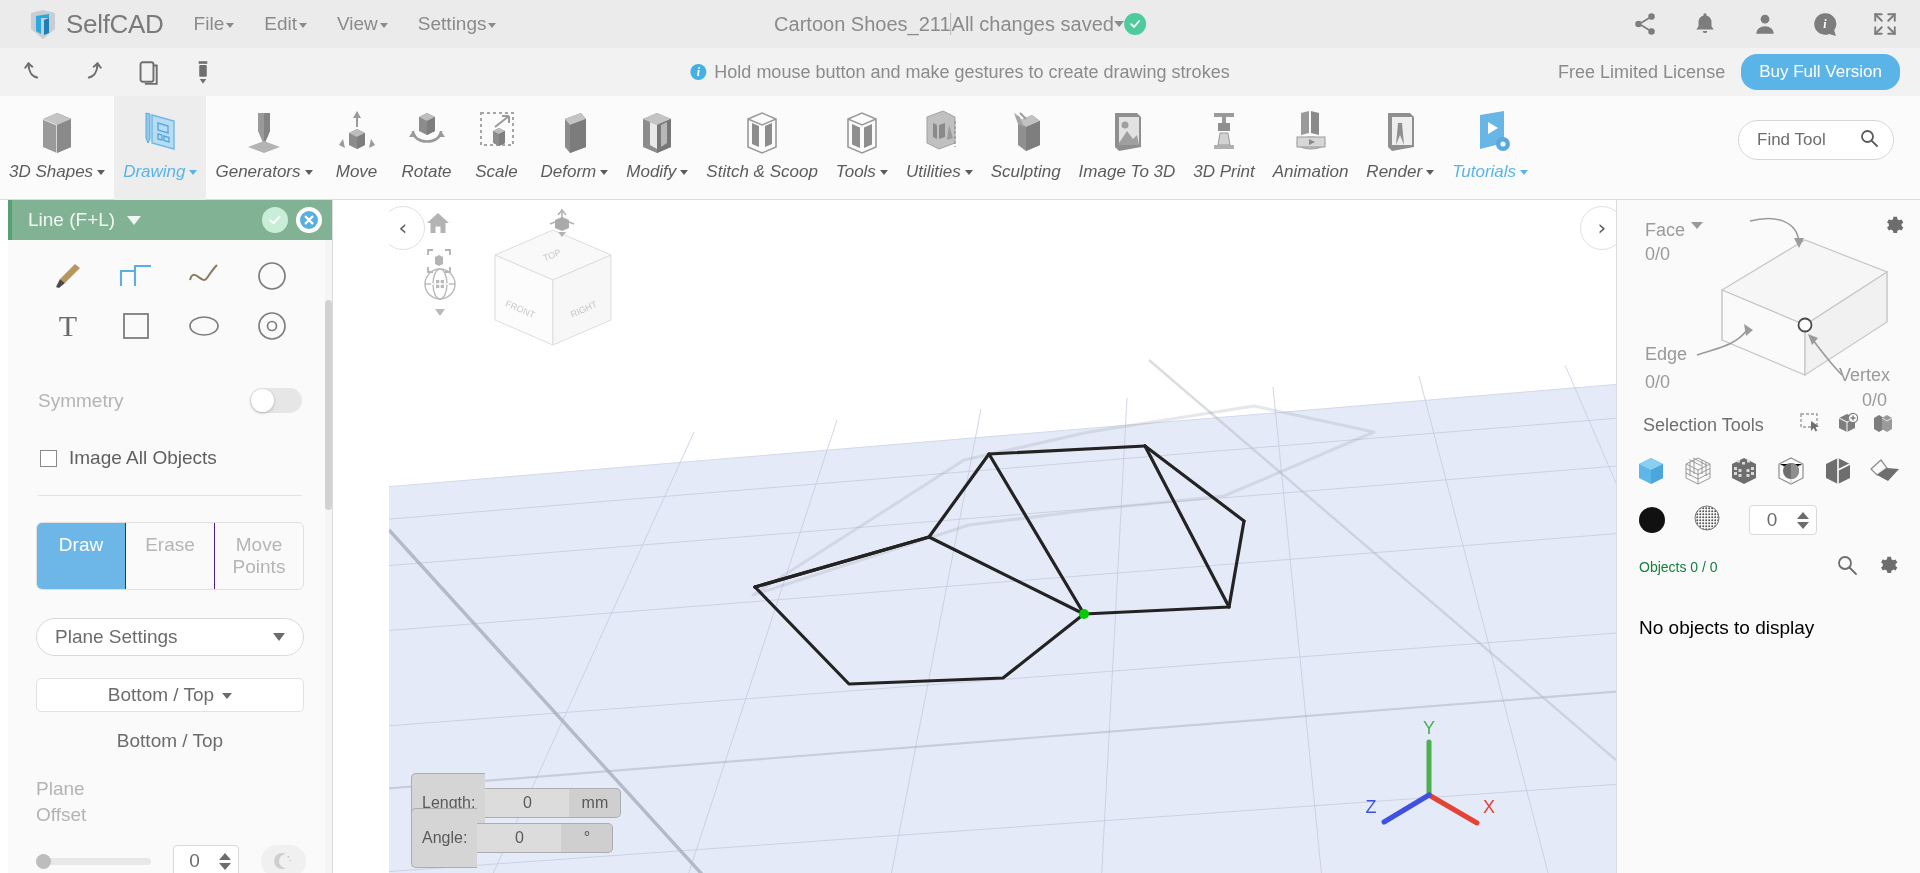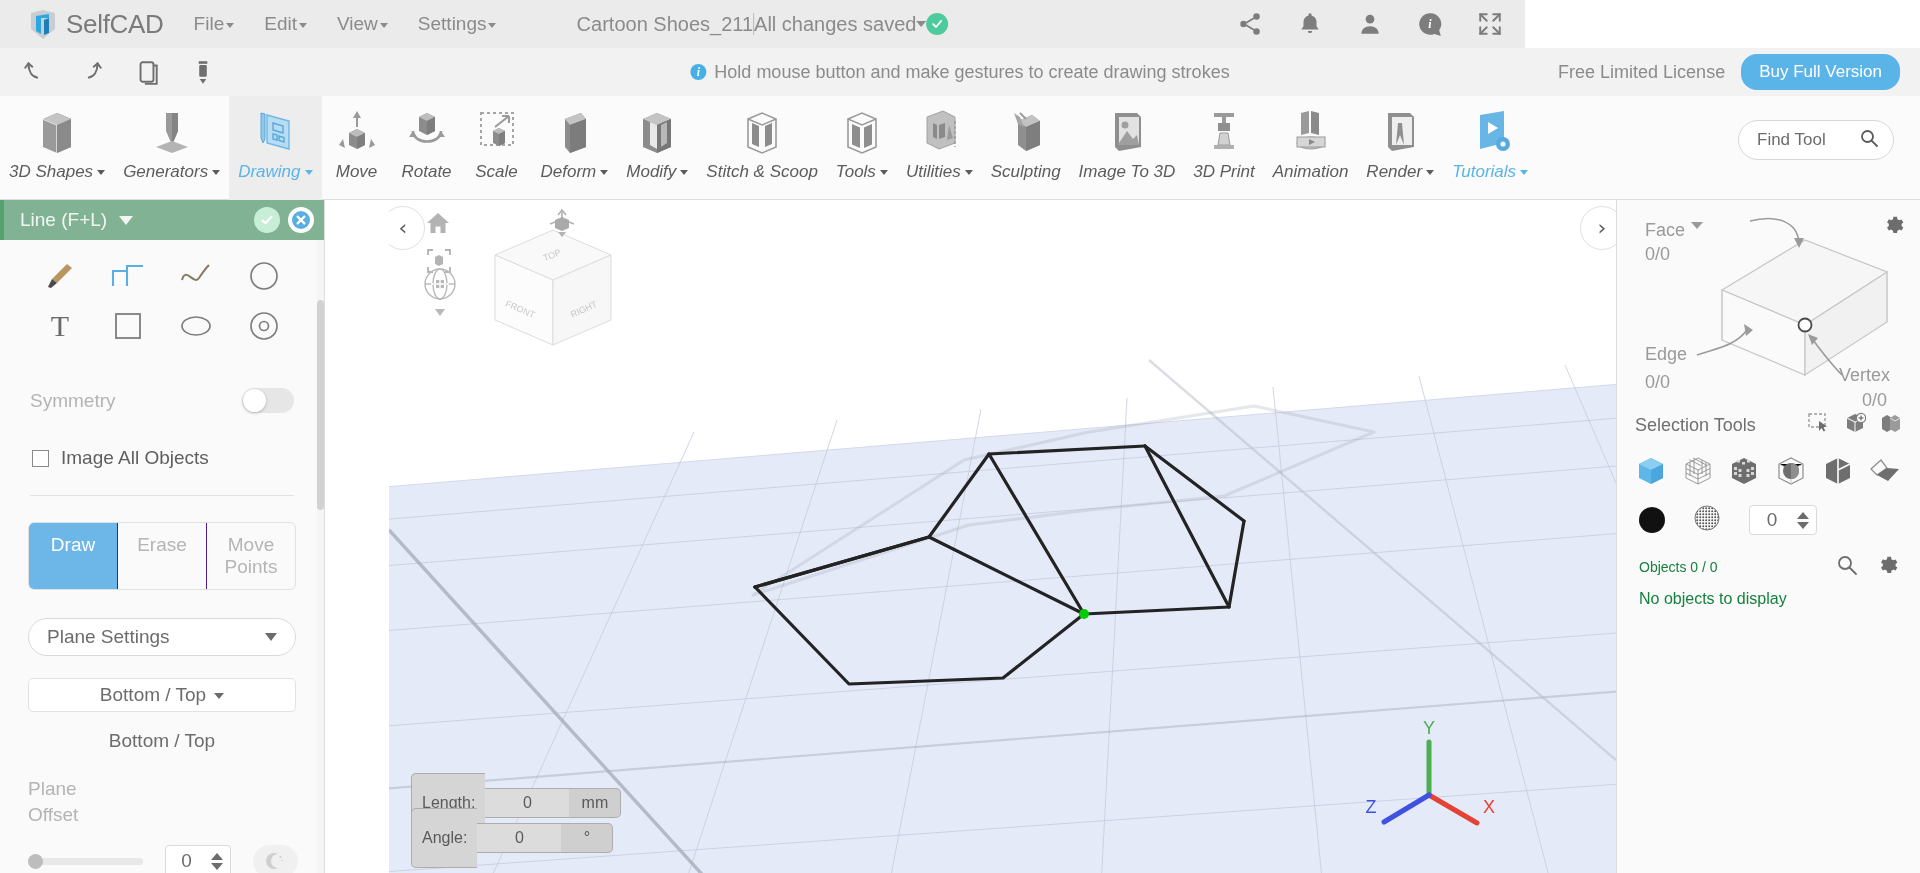--- a/index.html
+++ b/index.html
@@ -7,21 +7,21 @@
     width: 1920px; height: 873px;
     font-family: "Liberation Sans", sans-serif;
     background: #ffffff;
     overflow: hidden;
     -webkit-font-smoothing: antialiased;
   }
   #app { position: relative; width: 1920px; height: 873px; }
 
   
   .menubar {
-    position: absolute; left: 0; top: 0; width: 1525px; height: 48px;
+    position: absolute; left: 0; top: 0; width: 1920px; height: 48px;
     background: #ebebeb; display: flex; align-items: center;
   }
   .logo-wrap { display: flex; align-items: center; margin-left: 28px; gap: 8px; }
   .logo-mark { width: 30px; height: 31px; position: relative; }
   .logo-text { font-size: 26px; color: #7a7a7a; letter-spacing: -0.3px; }
   .menu-items { display: flex; align-items: center; margin-left: 30px; gap: 30px; }
   .menu-item {
     font-size: 19px; color: #8b8b8b; cursor: pointer; position: relative;
     padding-right: 10px;
   }
@@ -100,21 +100,21 @@
   .findtool {
     position: absolute; right: 26px; top: 24px;
     width: 156px; height: 40px; border: 1px solid #d6d6d6; border-radius: 20px;
     background: #fff; display: flex; align-items: center; justify-content: space-between;
     padding: 0 14px 0 18px; cursor: pointer;
   }
   .findtool span { font-size: 17px; color: #6d6d6d; }
 
   
   .leftpanel {
-    position: absolute; left: 0; top: 200px; width: 325px; height: 673px;
+    position: absolute; left: 8px; top: 200px; width: 325px; height: 673px;
     background: #fafafa; border-right: 1px solid #dcdcdc; overflow: hidden;
   }
   .lp-header {
     height: 40px; background: #81b294; display: flex; align-items: center;
     padding: 0 10px 0 16px; justify-content: space-between;
     border-left: 4px solid #55a06f;
   }
   .lp-title { font-size: 19px; color: #f2f6f3; }
   .lp-title .dd {
     display: inline-block; width: 0; height: 0; margin-left: 12px;
@@ -240,31 +240,31 @@
     background: #fafafa; border-left: 1px solid #dcdcdc;
   }
   .rp-gear { position: absolute; right: 16px; top: 14px; cursor: pointer; }
   .rp-cube-area { position: relative; width: 304px; height: 208px; }
   .rp-lbl { position: absolute; font-size: 18px; color: #9a9a9a; }
   .rp-sub { position: absolute; font-size: 18px; color: #9a9a9a; }
   .rp-facecaret {
     position: absolute; left: 74px; top: 22px; width: 0; height: 0;
     border-left: 6px solid transparent; border-right: 6px solid transparent; border-top: 7px solid #9a9a9a; cursor:pointer;
   }
-  .seltools-head { display: flex; align-items: center; justify-content: space-between; padding: 0 18px; margin-top: 4px; }
+  .seltools-head { display: flex; align-items: center; justify-content: space-between; padding: 0 26px; margin-top: 4px; }
   .seltools-title { font-size: 18px; color: #6f6f6f; }
   .seltools-icons { display: flex; align-items: center; gap: 14px; }
   .sel-row { display: flex; align-items: center; gap: 14px; padding: 0 18px; margin-top: 16px; }
   .sel-cell { width: 34px; height: 34px; display:flex;align-items:center;justify-content:center; cursor:pointer; }
   .mat-row { display: flex; align-items: center; gap: 28px; padding: 0 22px; margin-top: 16px; }
   .circle-black { width: 26px; height: 26px; border-radius: 50%; background: #111; cursor: pointer; }
   .objects-row { display:flex; align-items:center; justify-content: space-between; padding: 0 22px; margin-top: 18px; }
   .objects-lbl { font-size: 14px; color: #15803d; }
   .objects-icons { display:flex; align-items:center; gap: 18px; }
-  .no-objects { padding: 0 22px; margin-top: 10px; font-size: 16px; color: #15803d; }
+  .no-objects { padding: 0 22px; margin-top: 37px; font-size: 19px; color: #000000; }
 </style>
 </head>
 <body>
 
 <div id="app">
 
   <div class="menubar">
     <div class="logo-wrap">
       <span class="logo-mark">
         <svg width="30" height="31" viewBox="0 0 30 31">
@@ -376,42 +376,42 @@
             <path d="M12 14 L26 8 L40 14 L40 42 L26 48 L12 42 Z" fill="#9a9a9a"></path>
             <path d="M12 14 L26 20 L40 14" fill="none" stroke="#e8e8e8" stroke-width="1.5"></path>
             <path d="M26 20 L26 48" stroke="#e8e8e8" stroke-width="1.5"></path>
             <path d="M26 8 L40 14 L40 42 L26 48 Z" fill="#8a8a8a"></path>
             <path d="M12 14 L26 8 L40 14 L26 20 Z" fill="#c4c4c4"></path>
           </svg>
       </span>
       <span class="rib-label"><span>3D Shapes</span><i class="dd"></i></span>
     </div>
 
-    <div class="rib-item">
-      <span class="rib-icon">
-        <svg width="52" height="52" viewBox="0 0 52 52">
-            <path d="M20 8 L32 8 L32 26 L26 40 L20 26 Z" fill="#9a9a9a"></path>
-            <path d="M26 8 L32 8 L32 26 L26 40 Z" fill="#848484"></path>
-            <path d="M10 42 L26 36 L42 42 L26 48 Z" fill="#b4b4b4"></path>
-          </svg>
-      </span>
-      <span class="rib-label"><span>Generators</span><i class="dd"></i></span>
-    </div>
-
     <div class="rib-item active">
       <span class="rib-icon">
         <svg width="52" height="52" viewBox="0 0 52 52">
           <path d="M18 10 L40 16 L40 44 L18 38 Z" fill="#b8dcf2" stroke="#6cb8e6" stroke-width="1.4"></path>
           <path d="M24 18 L34 21 L34 28 L24 25 Z" fill="none" stroke="#5aa9dd" stroke-width="1.4"></path>
           <path d="M24 29 L28 30 L28 35 L24 34 Z" fill="none" stroke="#5aa9dd" stroke-width="1.4"></path>
           <path d="M30 31 L35 32.5 L35 37 L30 35.5 Z" fill="none" stroke="#5aa9dd" stroke-width="1.4"></path>
           <path d="M12 8 L16 9 L16 34 L14 38 L12 33 Z" fill="#8fc8e8" stroke="#5aa9dd" stroke-width="1"></path>
         </svg>
       </span>
       <span class="rib-label"><span>Drawing</span><i class="dd"></i></span>
+    </div>
+
+    <div class="rib-item">
+      <span class="rib-icon">
+        <svg width="52" height="52" viewBox="0 0 52 52">
+            <path d="M20 8 L32 8 L32 26 L26 40 L20 26 Z" fill="#9a9a9a"></path>
+            <path d="M26 8 L32 8 L32 26 L26 40 Z" fill="#848484"></path>
+            <path d="M10 42 L26 36 L42 42 L26 48 Z" fill="#b4b4b4"></path>
+          </svg>
+      </span>
+      <span class="rib-label"><span>Generators</span><i class="dd"></i></span>
     </div>
 
     <div class="rib-item">
       <span class="rib-icon">
         <svg width="52" height="52" viewBox="0 0 52 52" fill="#9a9a9a">
             <path d="M26 6 L30 13 L27 13 L27 22 L25 22 L25 13 L22 13 Z"></path>
             <path d="M18 28 L26 24 L34 28 L34 40 L26 44 L18 40 Z" fill="#8c8c8c"></path>
             <path d="M18 28 L26 32 L34 28 L26 24 Z" fill="#bdbdbd"></path>
             <path d="M26 32 L26 44 L34 40 L34 28 Z" fill="#7e7e7e"></path>
             <path d="M12 34 L8 40 L14 43 Z"></path>

